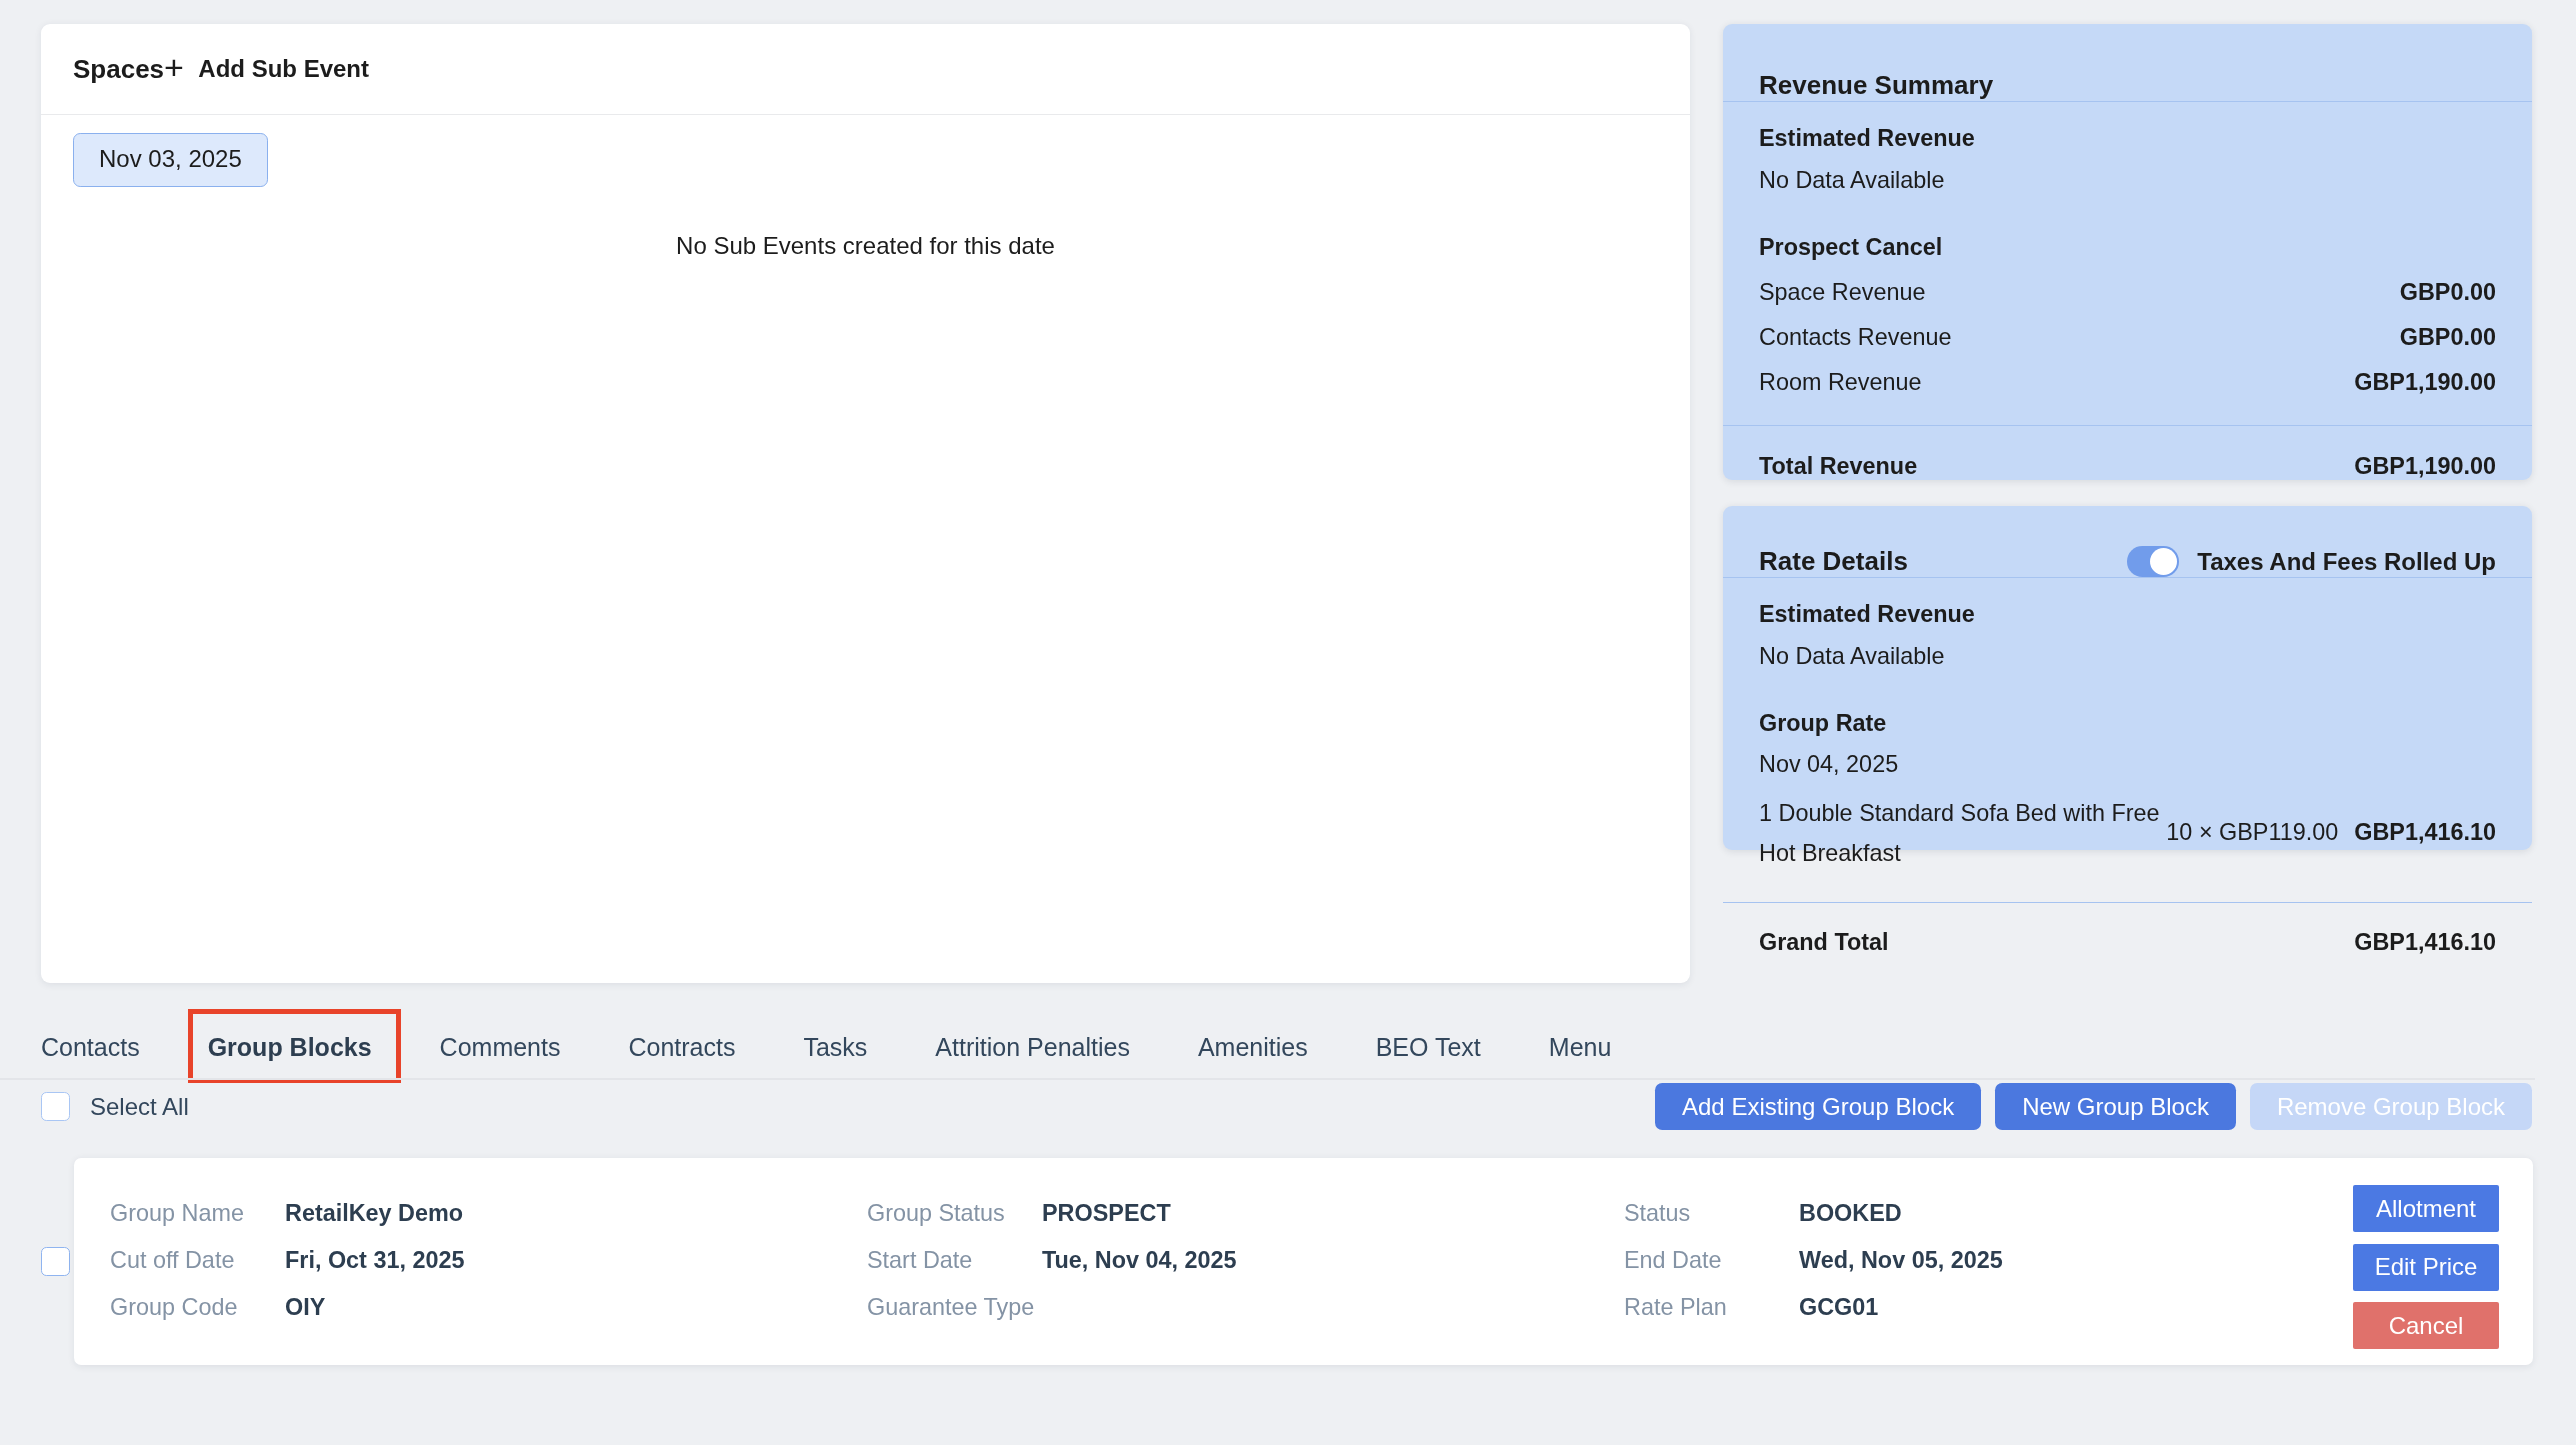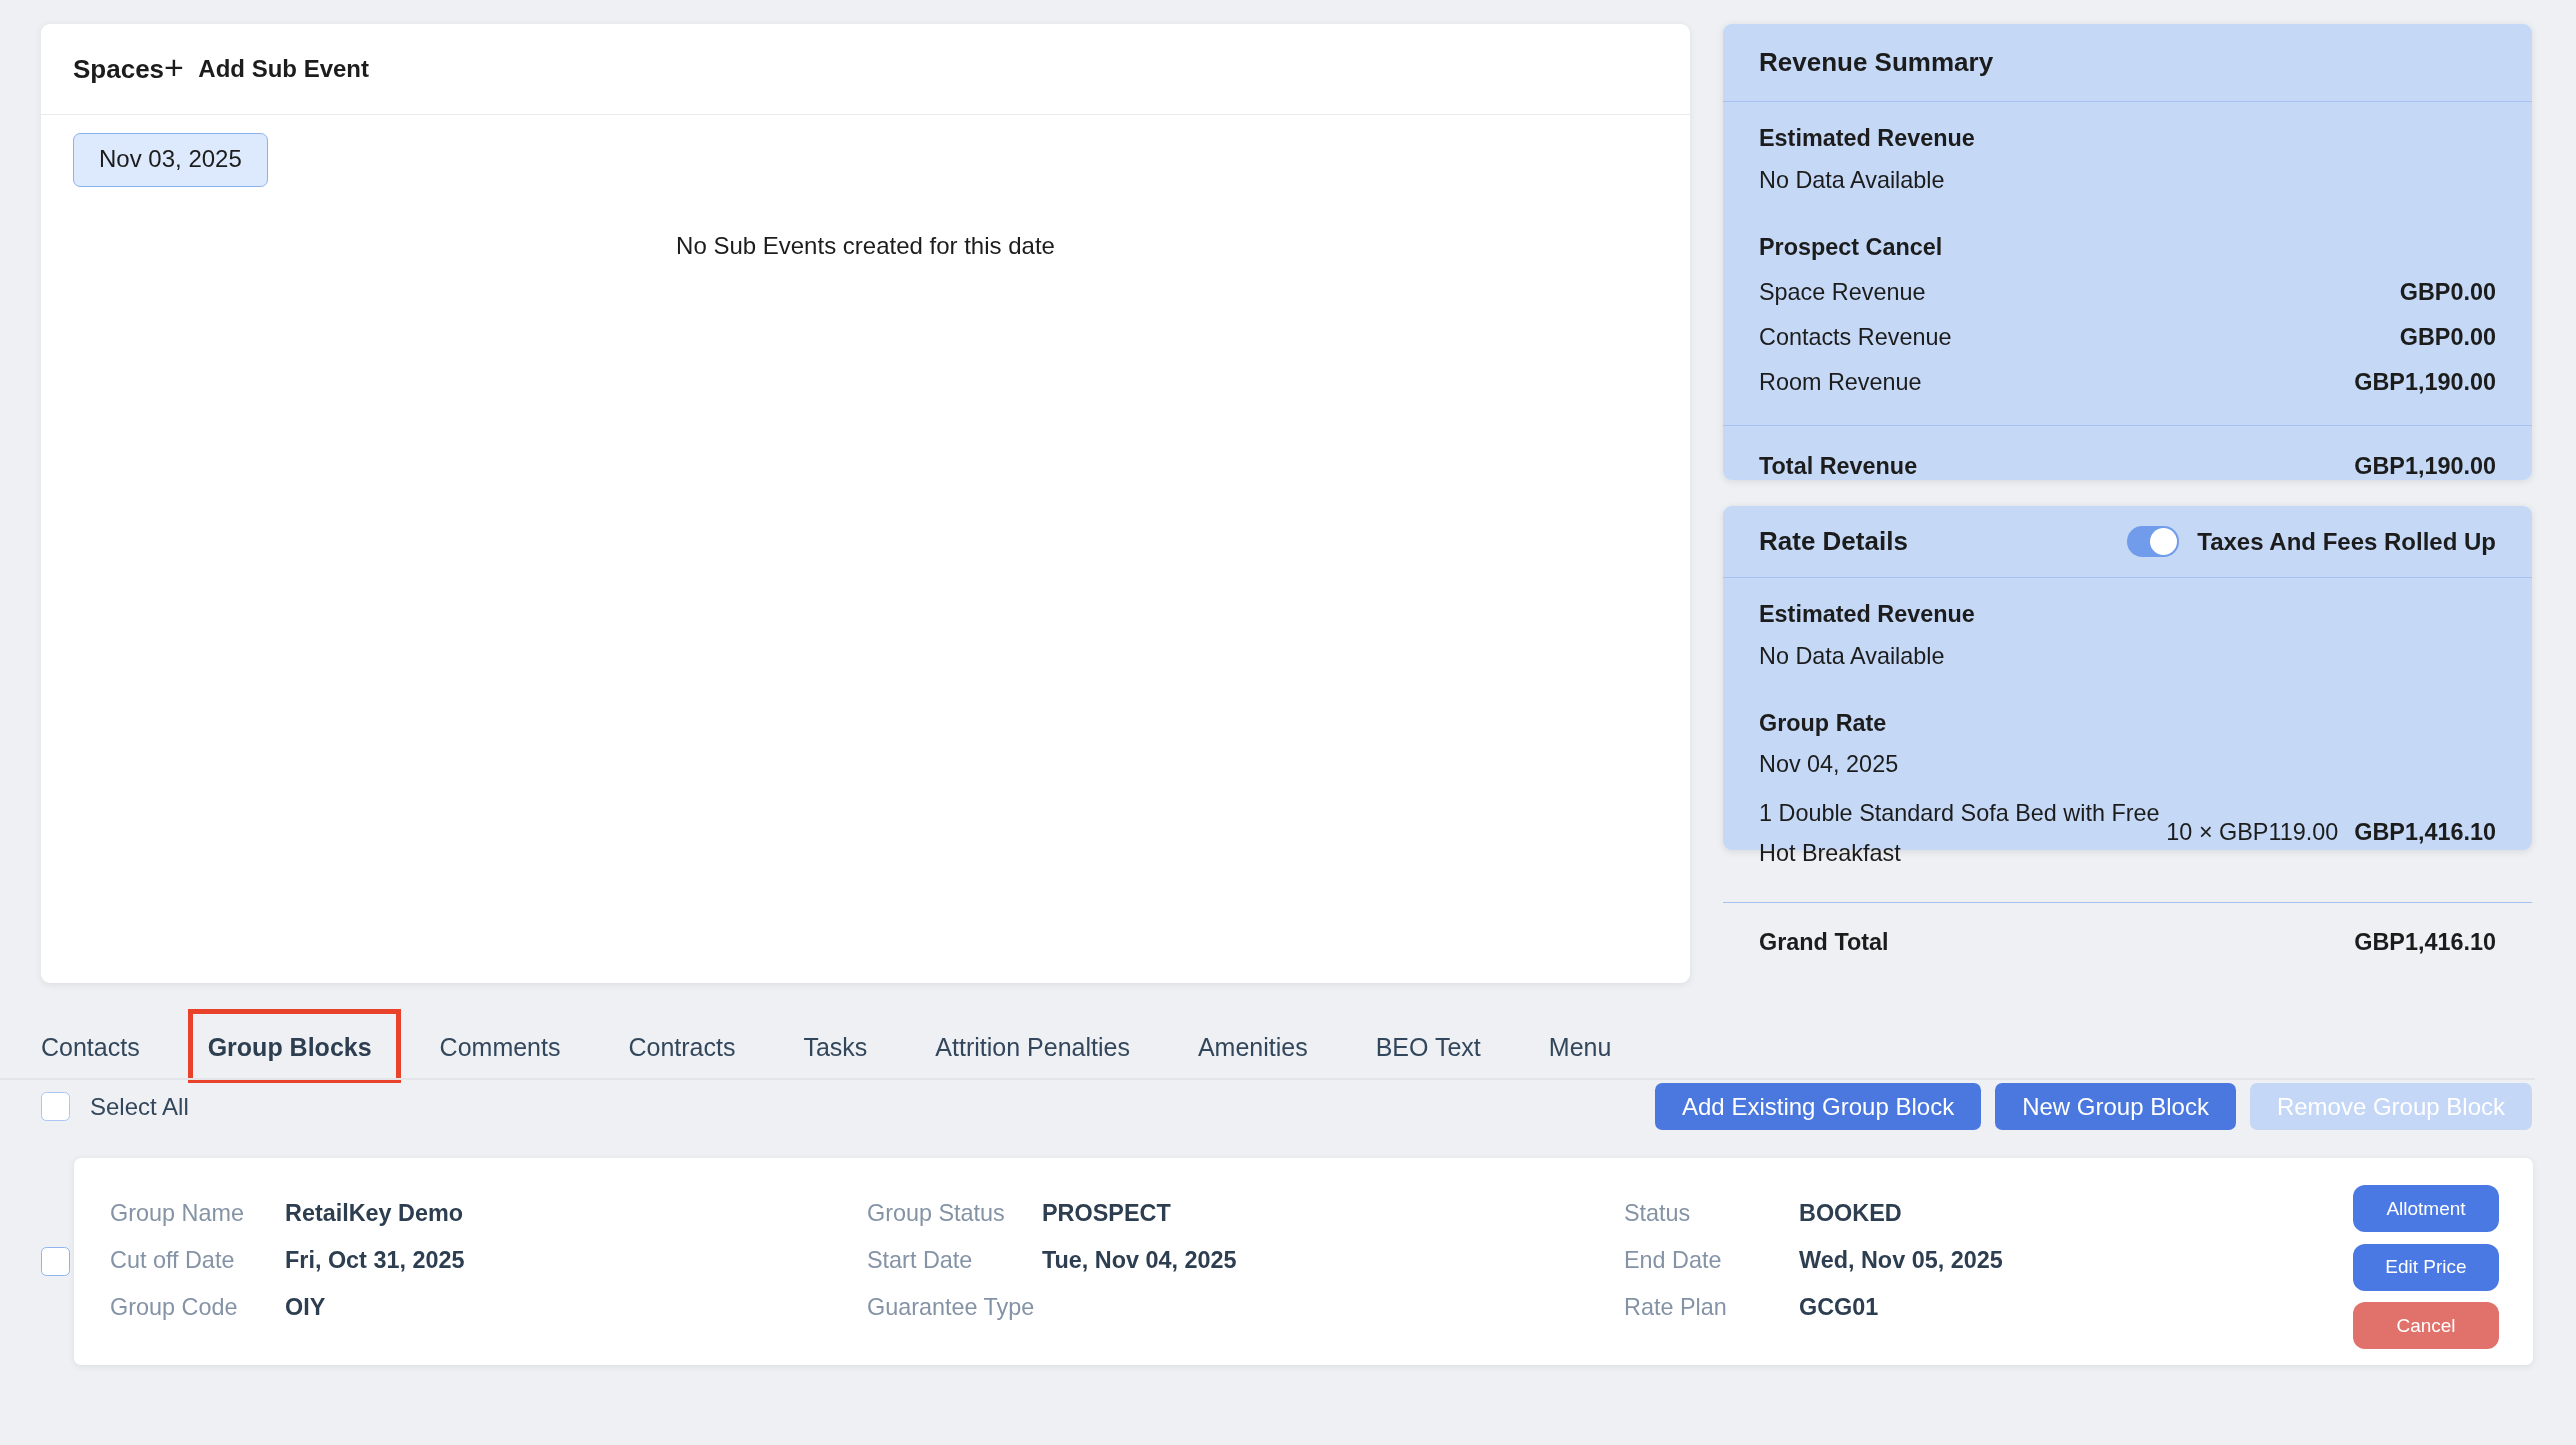--- a/index.html
+++ b/index.html
@@ -20,21 +20,21 @@
   .spaces-body { padding:18px 32px; }
   .date-chip { display:inline-block; height:54px; line-height:50px; padding:0 25px;
     background:#dde9fc; border:1.8px solid #8ab0ee; border-radius:7.2px; font-size:24px; cursor:pointer; }
   .empty-message { margin-top:45px; text-align:center; font-size:24px; }
 
   
   .blue-card { position:absolute; left:1723px; width:809px; background:#c5d9f7;
     border-radius:9px; box-shadow:0 1.8px 7.2px rgba(30,40,60,.10); }
   .revenue-card { top:24px; height:456px; }
   .rate-card { top:506px; height:344px; }
-  .blue-header { display:flex; align-items:center; justify-content:space-between;
+  .blue-header { display:flex; align-items:flex-end; justify-content:space-between;
     padding:0 36px; border-bottom:0.9px solid #a6c3f0; }
   .revenue-card .blue-header { height:78px; }
   .rate-card .blue-header { height:72px; }
   .blue-title { font-size:26px; font-weight:700; }
   .blue-body { padding:23.4px 36px 0; font-size:23.4px; }
   .section-label { font-weight:700; }
   .muted-line { margin-top:14.4px; }
   .gap-lg { margin-top:40px; }
   .kv-row { display:flex; justify-content:space-between; margin-top:18px; }
   .kv-value { font-weight:700; }
@@ -73,21 +73,21 @@
   
   .group-card { left:74px; top:1158px; width:2459px; height:207px; border-radius:7.2px; }
   .row-checkbox { position:absolute; left:41px; top:1247px; width:29px; height:29px;
     background:#ffffff; border:1.8px solid #8fb4f0; border-radius:5.4px; cursor:pointer; }
   .field-col { position:absolute; top:32px; font-size:23.4px; }
   .col1 { left:36px; } .col2 { left:793px; } .col3 { left:1550px; }
   .field-row { display:flex; align-items:center; height:47px; }
   .field-label { width:175px; color:#8493a5; }
   .field-value { font-weight:700; color:#2d3e50; }
   .card-actions { position:absolute; top:27px; right:34px; display:flex; flex-direction:column; gap:11.7px; }
-  .btn-action { width:146px; height:47px; border:none; border-radius:12px; font-size:19px;
+  .btn-action { width:146px; height:47px; border:none; border-radius:2px; font-size:24px;
     color:#ffffff; font-family:inherit; cursor:pointer; }
   .btn-blue { background:#4b79e3; }
   .btn-red { background:#e0716b; }
 </style>
 </head>
 <body>
 
 <div class="screen">
 
   <div class="card spaces-card">

